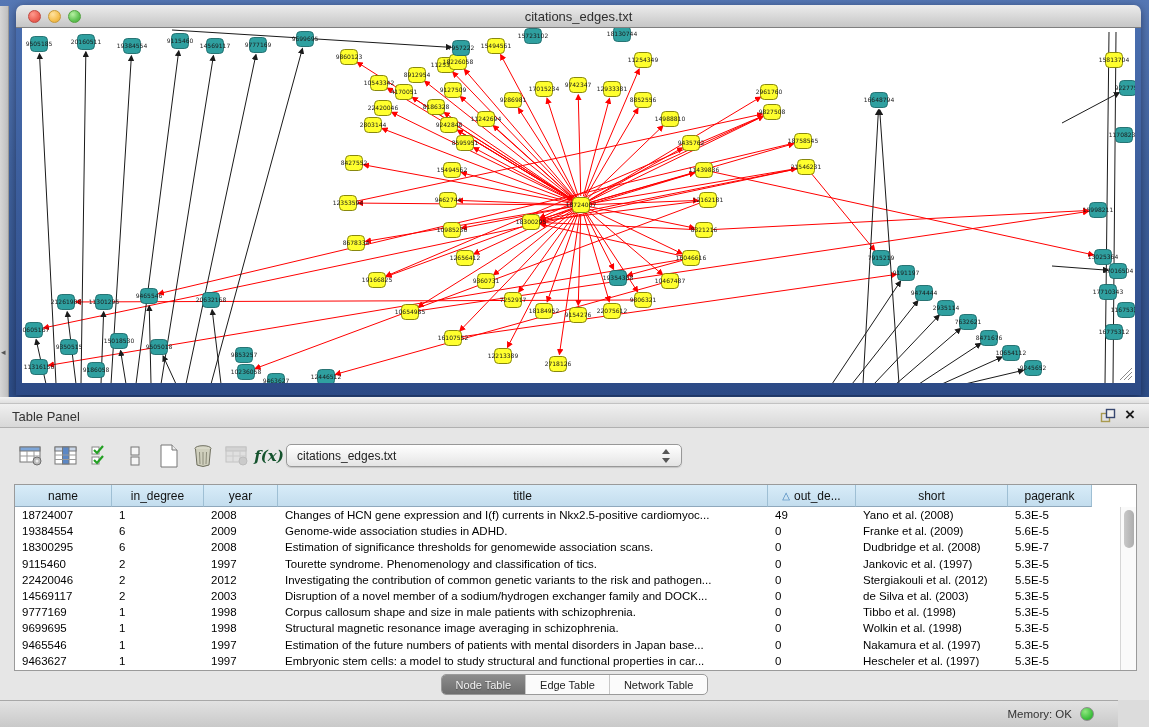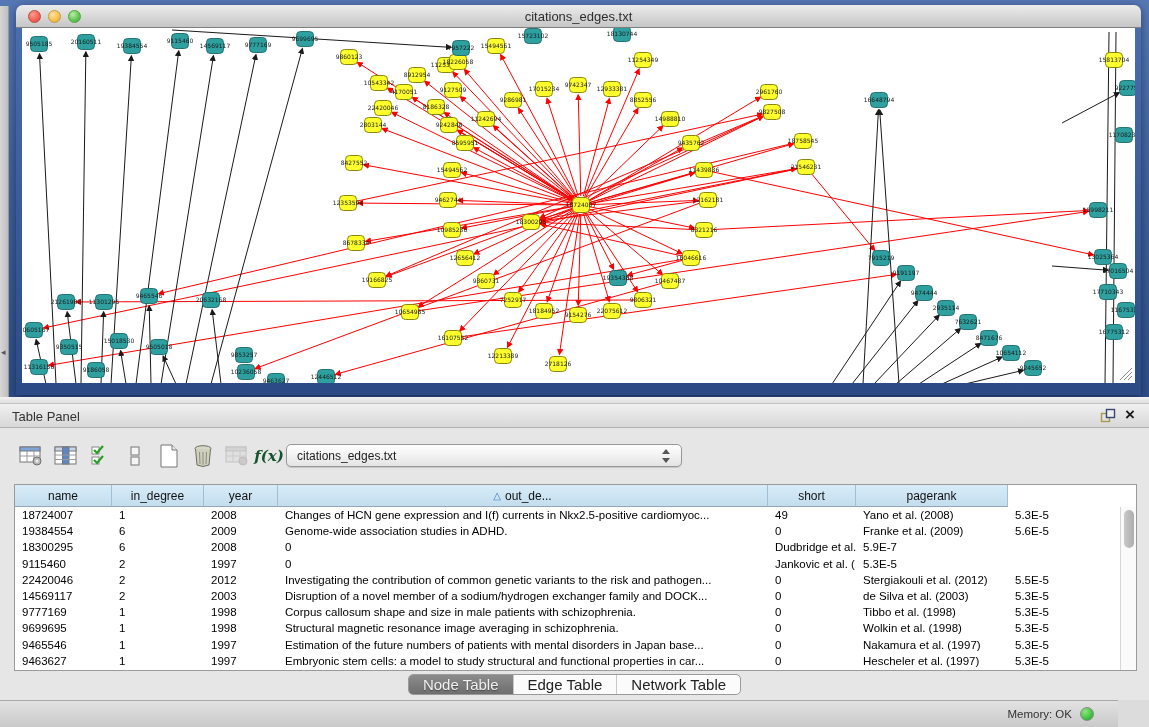--- a/index.html
+++ b/index.html
@@ -49,21 +49,21 @@
   .th.blank { background:#fff; border-right:none; border-bottom:none; cursor:default; }
   .sort-tri { color:#3E7EB8; font-size:10px; margin-right:4px; }
   #tbody { position:absolute; left:0; top:22px; right:16px; bottom:0; overflow:hidden; }
   .tr { display:grid; grid-template-columns:97px 92px 74px 490px 88px 152px 84px; height:16.2px; cursor:default; }
   .td { font-size:11.5px; color:#000; padding-left:7px; white-space:nowrap; overflow:hidden; line-height:16.2px; }
   #vscroll { position:absolute; right:0; top:22px; width:16px; bottom:0; background:#FAFAFA; border-left:1px solid #D6D6D6; }
   #vthumb { position:absolute; left:2.5px; top:3px; width:10px; height:38px; background:linear-gradient(90deg,#C9C9C9,#ADADAD); border-radius:5px; cursor:pointer; }
 
   #tab-row { left:0; top:246px; width:1149px; height:26px; display:flex; justify-content:center; }
   .tab-group { display:flex; height:21px; border:1px solid #9A9A9A; border-radius:5px; overflow:hidden; background:#FBFBFB; box-shadow:inset 0 1px 0 #fff; }
-  .tab { padding:0 14px; font-size:15px; color:#222; display:flex; align-items:center; cursor:pointer; border-right:1px solid #C8C8C8; }
+  .tab { padding:0 14px; font-size:11px; color:#222; display:flex; align-items:center; cursor:pointer; border-right:1px solid #C8C8C8; }
   .tab:last-child { border-right:none; }
   .tab.active { background:linear-gradient(180deg,#8C8C8C,#6E6E6E); color:#F2F2F2; text-shadow:0 1px 1px rgba(0,0,0,.4); }
 
   
   #status-bar { left:0; top:700px; width:1118px; height:27px; background:linear-gradient(180deg,#E2E2E2,#C9C9C9); border-top:1px solid #A8A8A8; }
   #memory-label { right:46px; top:7px; position:absolute; font-size:11.5px; color:#333; }
   #memory-dot { right:24px; top:6px; position:absolute; width:14px; height:14px; border-radius:50%; background:radial-gradient(circle at 35% 30%,#8FE77F,#3CBE3C 65%,#2E9B2E); border:1px solid #8C8C8C; }
 </style>
 </head>
 <body>
@@ -670,20 +670,23 @@
           <div class="th">
             <span>name</span>
           </div>
           <div class="th">
             <span>in_degree</span>
           </div>
           <div class="th">
             <span>year</span>
           </div>
           <div class="th">
+            <span>title</span>
+          </div>
+          <div class="th">
             <span class="sort-tri">△</span>
             <span>out_de...</span>
           </div>
           <div class="th">
             <span>short</span>
           </div>
           <div class="th">
             <span>pagerank</span>
           </div>
           <div class="th blank"></div>
@@ -704,28 +707,30 @@
             <div class="td">2009</div>
             <div class="td">Genome-wide association studies in ADHD.</div>
             <div class="td">0</div>
             <div class="td">Franke et al. (2009)</div>
             <div class="td">5.6E-5</div>
           </div>
           <div class="tr">
             <div class="td">18300295</div>
             <div class="td">6</div>
             <div class="td">2008</div>
+            <div class="td">Estimation of significance thresholds for genomewide association scans.</div>
             <div class="td">0</div>
             <div class="td">Dudbridge et al. (2008)</div>
             <div class="td">5.9E-7</div>
           </div>
           <div class="tr">
             <div class="td">9115460</div>
             <div class="td">2</div>
             <div class="td">1997</div>
+            <div class="td">Tourette syndrome. Phenomenology and classification of tics.</div>
             <div class="td">0</div>
             <div class="td">Jankovic et al. (1997)</div>
             <div class="td">5.3E-5</div>
           </div>
           <div class="tr">
             <div class="td">22420046</div>
             <div class="td">2</div>
             <div class="td">2012</div>
             <div class="td">Investigating the contribution of common genetic variants to the risk and pathogen...</div>
             <div class="td">0</div>

